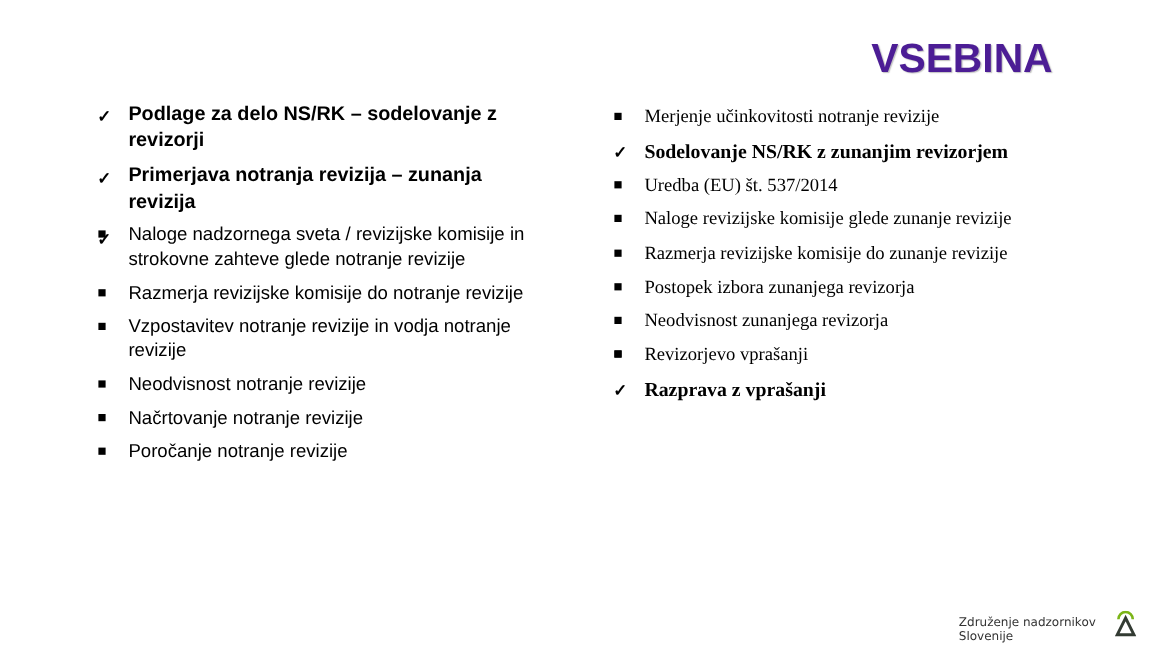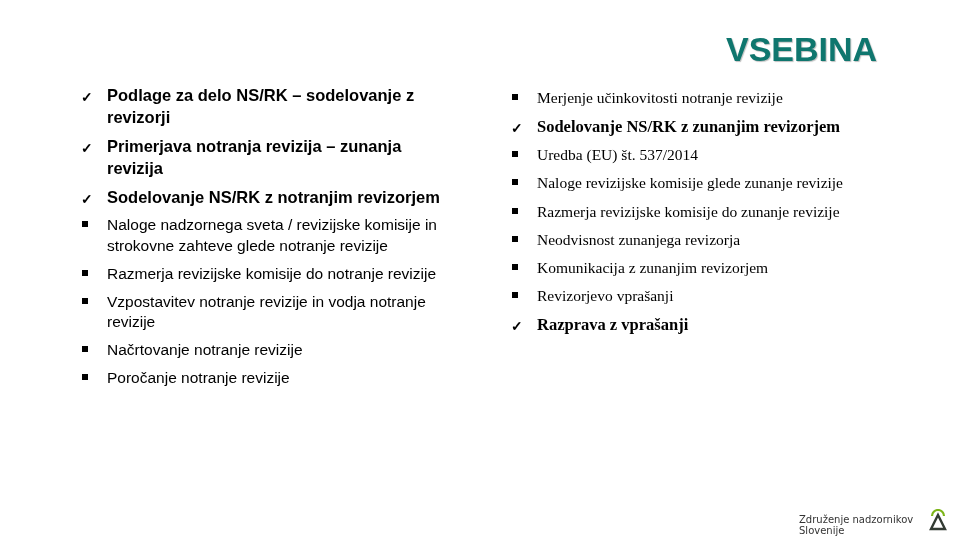--- a/index.html
+++ b/index.html
@@ -1,19 +1,19 @@
 <!DOCTYPE html>
 <html><head>
 <meta charset="utf-8">
 <style>
   html, body { margin:0; padding:0; }
   body { width:960px; height:540px; background:#ffffff; position:relative; overflow:hidden;
          font-family:"Liberation Sans", sans-serif; color:#000; }
   .title { position:absolute; top:30px; left:726px; font-size:34px; font-weight:bold;
-           color:#0f766e; text-shadow:1px 1px 1px rgba(0,0,0,0.25); letter-spacing:0px; }
+           color:#4c1d95; text-shadow:1px 1px 1px rgba(0,0,0,0.25); letter-spacing:0px; }
   .col { position:absolute; }
   .col-left { left:80px; top:84px; width:380px; }
   .col-right { left:510px; top:88px; width:350px;font-family:Liberation Serif, serif; }
   ul { list-style:none; margin:0; padding:0; }
   li { position:relative; padding-left:27px; }
   li .mk { position:absolute; left:0; top:0; }
   li.check .mk { font-size:14px; top:2px; left:1px; }
   li.square .mk { width:6px; height:6px; background:#000; top:6px; left:2px; }
   li.bold { font-weight:bold; font-size:16.5px; line-height:22px; margin-bottom:7px; }
   li.norm { font-size:15.5px; line-height:20.5px; margin-bottom:7.6px; }
@@ -24,40 +24,40 @@
 </style>
 </head>
 <body>
 
 <div class="title">VSEBINA</div>
 
 <div class="col col-left">
   <ul>
     <li class="check bold"><span class="mk">✓</span><span>Podlage za delo NS/RK – sodelovanje z revizorji</span></li>
     <li class="check bold"><span class="mk">✓</span><span>Primerjava notranja revizija – zunanja revizija</span></li>
-    <li class="check bold"><span class="mk">✓</span><span>Sodelovanje NS/RK z notranjim revizorjem</span></li>
+    <li class="check bold"><span class="mk">✓</span></li>
     <li class="square norm"><span class="mk"></span><span>Naloge nadzornega sveta / revizijske komisije in strokovne zahteve glede notranje revizije</span></li>
     <li class="square norm"><span class="mk"></span><span>Razmerja revizijske komisije do notranje revizije</span></li>
     <li class="square norm"><span class="mk"></span><span>Vzpostavitev notranje revizije in vodja notranje revizije</span></li>
-    <li class="square norm"><span class="mk"></span></li>
+    <li class="square norm"><span class="mk"></span><span>Neodvisnost notranje revizije</span></li>
     <li class="square norm"><span class="mk"></span><span>Načrtovanje notranje revizije</span></li>
     <li class="square norm"><span class="mk"></span><span>Poročanje notranje revizije</span></li>
   </ul>
 </div>
 
 <div class="col col-right">
   <ul>
     <li class="square norm"><span class="mk"></span><span>Merjenje učinkovitosti notranje revizije</span></li>
     <li class="check bold"><span class="mk">✓</span><span>Sodelovanje NS/RK z zunanjim revizorjem</span></li>
     <li class="square norm"><span class="mk"></span><span>Uredba (EU) št. 537/2014</span></li>
     <li class="square norm"><span class="mk"></span><span>Naloge revizijske komisije glede zunanje revizije</span></li>
     <li class="square norm"><span class="mk"></span><span>Razmerja revizijske komisije do zunanje revizije</span></li>
+    <li class="square norm"><span class="mk"></span><span>Postopek izbora zunanjega revizorja</span></li>
     <li class="square norm"><span class="mk"></span><span>Neodvisnost zunanjega revizorja</span></li>
     <li class="square norm"><span class="mk"></span></li>
-    <li class="square norm"><span class="mk"></span><span>Komunikacija z zunanjim revizorjem</span></li>
     <li class="square norm"><span class="mk"></span><span>Revizorjevo vprašanji</span></li>
     <li class="check bold"><span class="mk">✓</span><span>Razprava z vprašanji</span></li>
   </ul>
 </div>
 
 <div class="footer-text">Združenje nadzornikov Slovenije</div>
 <svg class="logo" viewBox="0 0 18 22">
   <path d="M3 7 A6 6 0 0 1 15 7" fill="none" stroke="#7cb518" stroke-width="2.2"></path>
   <path d="M9 6 L16 20 L2 20 Z" fill="none" stroke="#333b33" stroke-width="2.4" stroke-linejoin="miter"></path>
 </svg>

